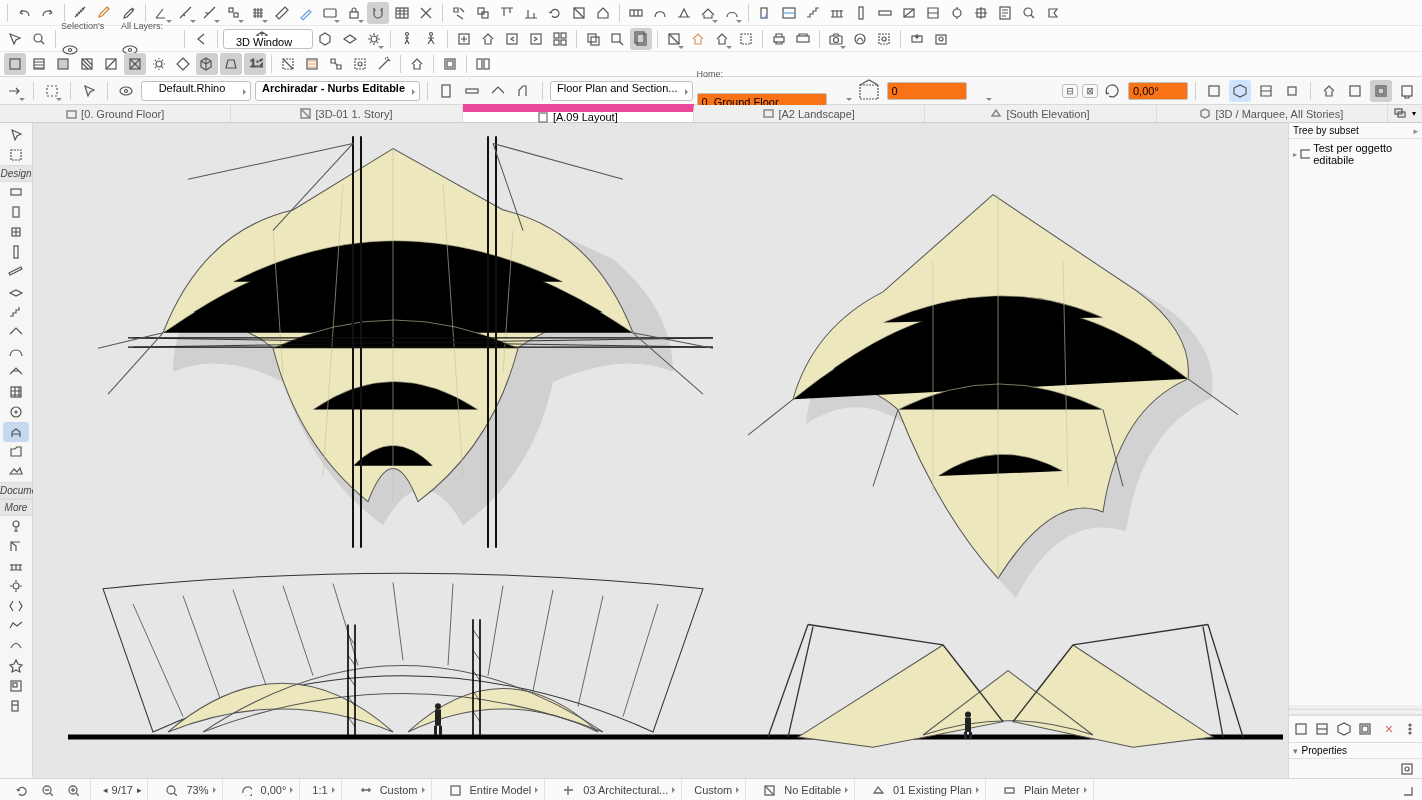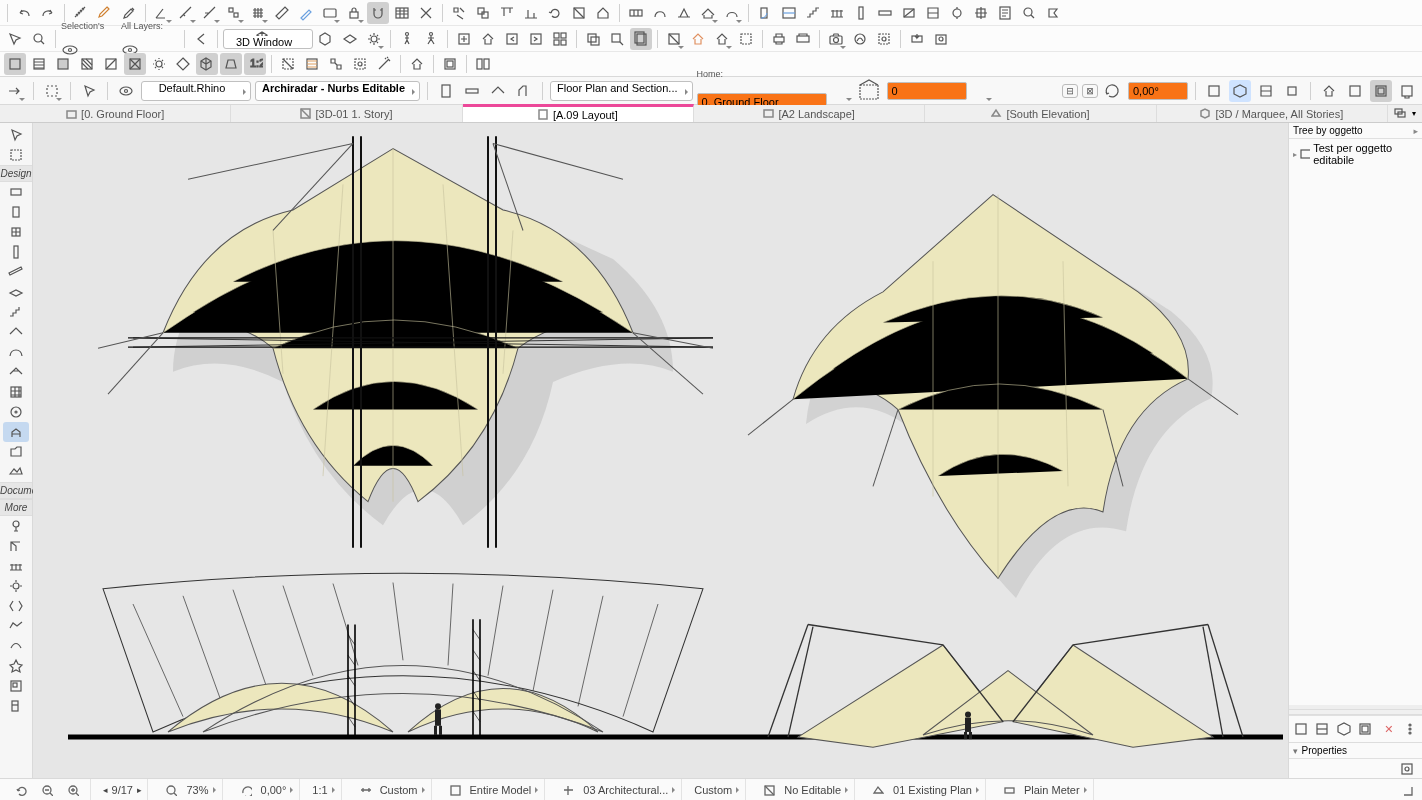--- a/index.html
+++ b/index.html
@@ -29,21 +29,21 @@
 
 
 .ctxbar { display: flex; align-items: center; background: #f8f8f8; border-bottom: 1px solid #d9d9d9; height: 28px; padding: 0 4px; gap: 4px; }
 
 
 .tabs { display: flex; height: 18px; background: #efefef; border-bottom: 1px solid #ccc; }
 .tab {
   flex: 1; display: flex; align-items: center; justify-content: center; gap: 4px;
   border-right: 1px solid #ddd; font-size: 10px; color: #555; cursor: default;
 }
-.tab.active { background: #fff; color: #000; border-top: 3px solid #ec4899; margin-top:-1px;}
+.tab.active { background: #fff; color: #000; border-top: 8px solid #ec4899; margin-top:-1px;}
 .tab svg { width: 11px; height: 11px; stroke: #888; fill: none; stroke-width:1.5;}
 
 
 .main { flex: 1; display: flex; overflow: hidden; }
 .toolbox {
   width: 33px; background: #f6f6f6; border-right: 1px solid #d9d9d9;
   display: flex; flex-direction: column; align-items: center; padding-top: 2px; gap: 0;
 }
 .toolbox .btn { width: 26px; height: 20px; }
 .toolbox .btn.active { background: #c5d9f0; }
@@ -1111,21 +1111,21 @@
               <rect x="222" y="111" width="6" height="14"></rect>
               <rect x="221" y="125" width="3" height="7"></rect>
               <rect x="226" y="125" width="3" height="7"></rect>
             </g>
         </g>
       </svg>
     </div>
 
     <div class="rightpanel">
       <div class="hd">
-        <span style="font-size:10px">Tree by oggetto</span>
+        <span style="font-size:10px">Tree by subset</span>
         <span style="font-size:9px;color:#888">▸</span>
       </div>
       <div class="tree">
         <div class="row2">
           <span style="font-size:8px;color:#888">▸</span>
           <svg width="12" height="12" class="i">
               <rect x="1" y="2" width="10" height="8"></rect>
             </svg>
           <span>Test per oggetto editabile</span>
         </div>

